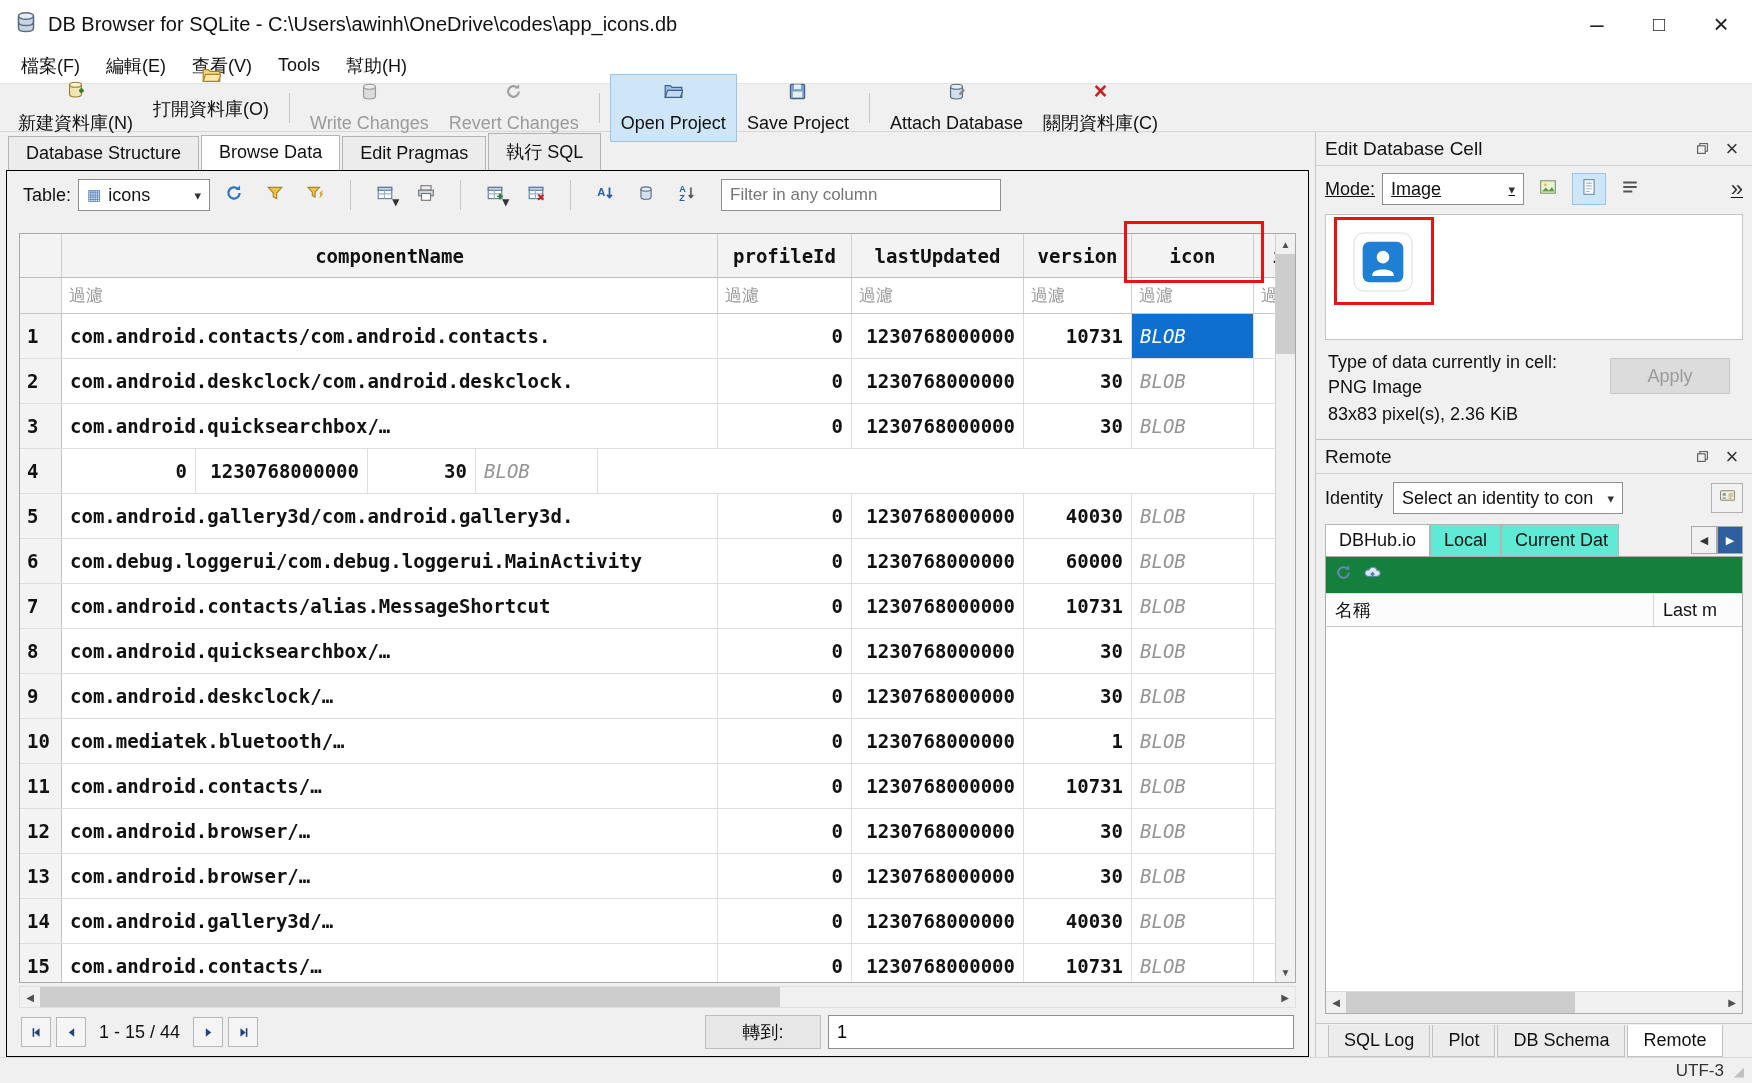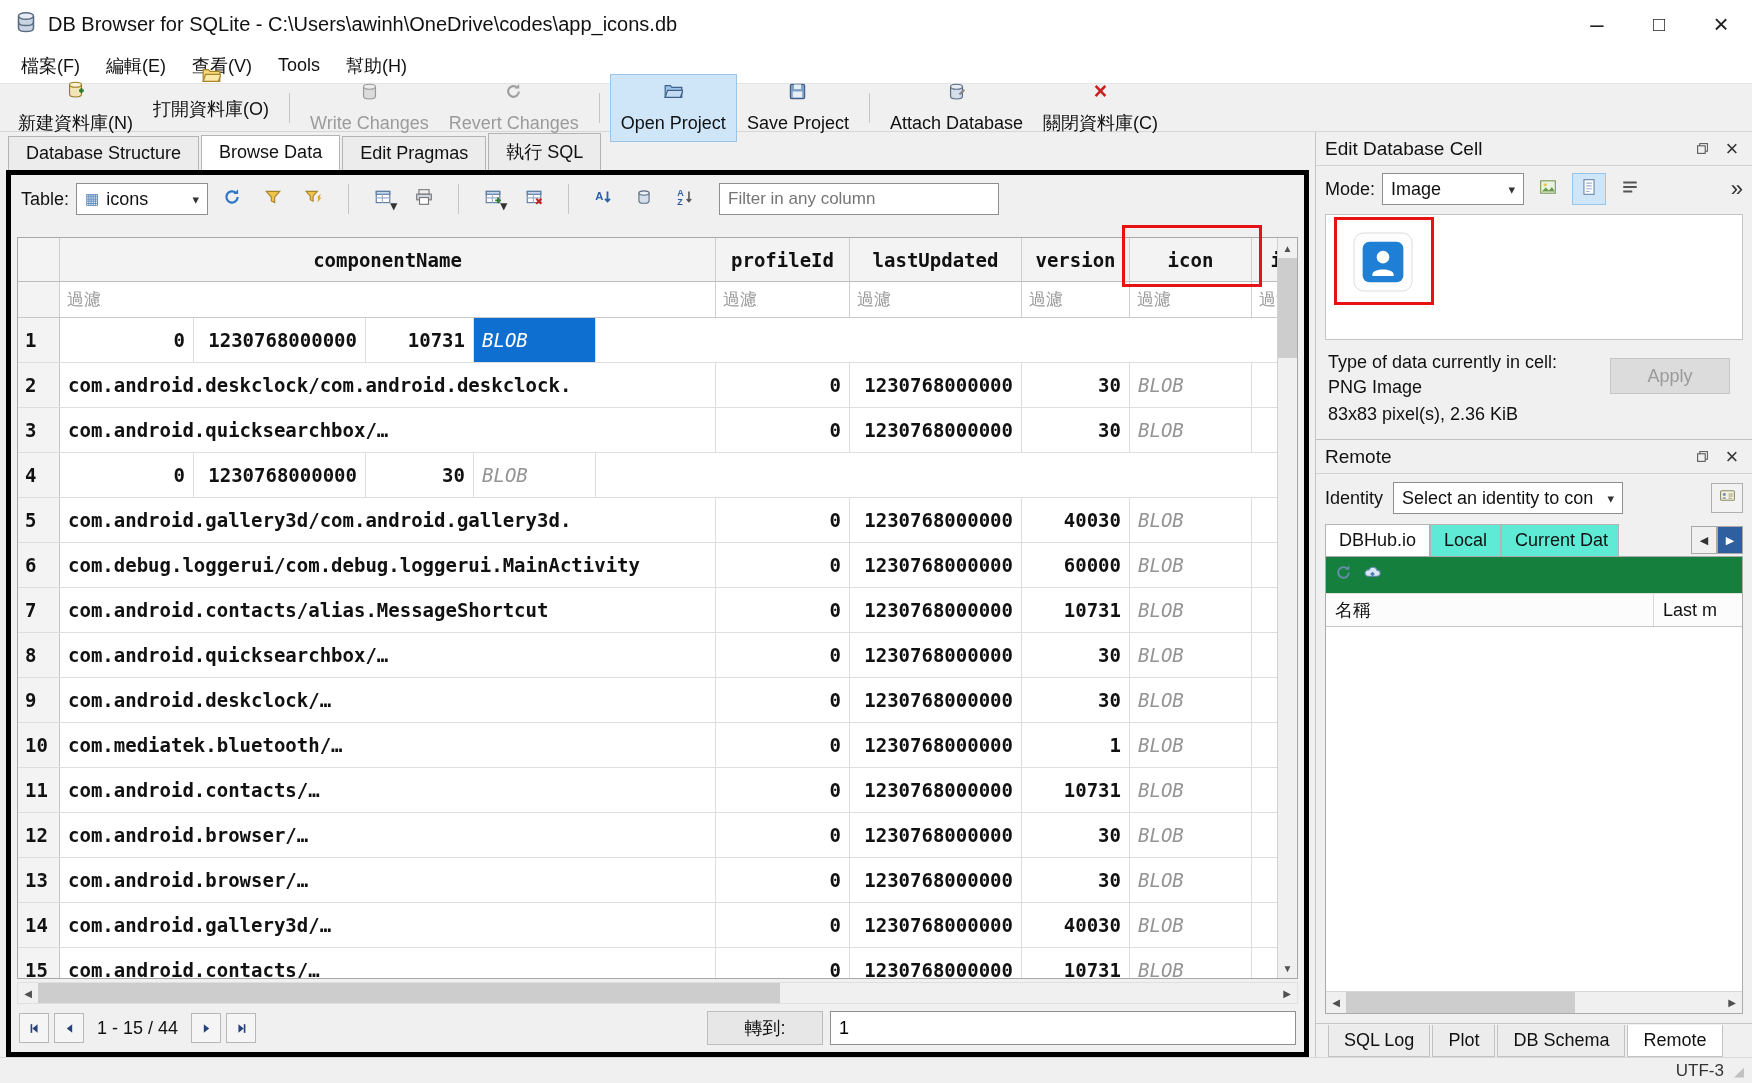--- a/index.html
+++ b/index.html
@@ -33,21 +33,21 @@
   
   .content{display:flex;height:925px;}
   .left-panel{flex:1;min-width:0;display:flex;flex-direction:column;padding:4px 6px 0 6px;}
   .right-panel{width:437px;flex:none;display:flex;flex-direction:column;border-left:1px solid #c6c6c6;background:#f0f0f0;}
 
   
   .tabs-row{display:flex;height:34px;align-items:flex-end;padding-left:2px;}
   .tab{padding:6px 17px;font-size:18px;border:1px solid #b4b4b4;border-bottom:none;background:#ececec;margin-right:2px;white-space:nowrap;}
   .tab.active{background:#fff;padding-bottom:7px;}
 
-  .browse-pane{flex:1;min-height:0;display:flex;flex-direction:column;border:5px solid #000000;background:#f0f0f0;padding:0 6px;}
+  .browse-pane{flex:1;min-height:0;display:flex;flex-direction:column;border:1px solid #000000;background:#f0f0f0;padding:0 12px;}
 
   
   .browse-bar{height:48px;flex:none;display:flex;align-items:center;gap:7px;padding:0 4px;}
   .lbl{font-size:18px;white-space:nowrap;}
   .combo{background:#fff;border:1px solid #8f8f8f;height:32px;display:flex;align-items:center;padding:0 8px;gap:7px;}
   .combo::after{content:"▾";font-size:13px;color:#333;margin-left:auto;padding-left:8px;}
   .table-combo{width:132px;}
   .grid-glyph{color:#4a7ab5;font-size:15px;}
   .mini-btn{width:34px;height:32px;display:flex;align-items:center;justify-content:center;border:1px solid transparent;position:relative;flex:none;}
   .mini-btn.active{background:#cfe6f8;border:1px solid #98c5ea;}
@@ -94,21 +94,21 @@
   .nav-btn{width:30px;height:30px;border:1px solid #b8b8b8;background:#f5f5f5;display:flex;align-items:center;justify-content:center;flex:none;}
   .range{font-size:18px;margin:0 8px;white-space:nowrap;}
   .goto-btn{margin-left:auto;width:116px;height:34px;background:#e7e7e7;border:1px solid #bdbdbd;display:flex;align-items:center;justify-content:center;font-size:18px;}
   .goto-input{width:466px;height:34px;border:1px solid #8f8f8f;padding:0 8px;font-size:18px;margin-left:2px;font-family:"Liberation Sans",sans-serif;}
 
   
   .dock-header{height:34px;flex:none;display:flex;align-items:center;padding:0 9px;font-size:19px;border-bottom:1px solid #d2d2d2;}
   .dock-header .sp{flex:1;}
   .dock-icon{width:22px;height:22px;display:flex;align-items:center;justify-content:center;margin-left:8px;color:#333;}
   .dock-close::after{content:"×";font-size:22px;line-height:1;}
-  .mode-row{display:flex;align-items:center;gap:7px;padding:7px 9px;flex:none;}
+  .mode-row{display:flex;align-items:center;gap:7px;padding:7px 9px;flex:none;text-decoration:underline;}
   .mode-combo{width:142px;}
   .more{margin-left:auto;}
   .more::after{content:"»";font-size:22px;color:#333;}
   .preview-box{margin:2px 9px 6px 9px;background:#fff;border:1px solid #c4c4c4;height:126px;position:relative;padding:16px 0 0 26px;flex:none;}
   .cell-info{display:flex;padding:4px 12px 0 12px;flex:none;}
   .cell-info .txt{flex:1;font-size:18px;line-height:1.4;}
   .apply-btn{width:120px;height:36px;background:#dcdcdc;color:#9a9a9a;border:1px solid #c6c6c6;display:flex;align-items:center;justify-content:center;font-size:18px;margin:8px 10px 0 0;flex:none;}
   .size-line{padding:4px 12px 10px 12px;font-size:18px;flex:none;}
 
   .remote{display:flex;flex-direction:column;flex:1;min-height:0;border-top:1px solid #c2c2c2;margin-top:4px;}
@@ -343,20 +343,21 @@
             <div class="gf-cell w-name">過濾</div>
             <div class="gf-cell w-prof">過濾</div>
             <div class="gf-cell w-upd">過濾</div>
             <div class="gf-cell w-ver">過濾</div>
             <div class="gf-cell w-icon">過濾</div>
             <div class="gf-cell w-rest">過濾</div>
           </div>
           <div class="grid-body mono">
   <div class="grid-row">
     <div class="cell num w-num">1</div>
+    <div class="cell w-name">com.android.contacts/com.android.contacts.</div>
     <div class="cell w-prof right">0</div>
     <div class="cell w-upd right">1230768000000</div>
     <div class="cell w-ver right">10731</div>
     <div class="cell w-icon cell-blob">BLOB</div>
     <div class="cell w-rest"></div>
   </div>
 
   <div class="grid-row">
     <div class="cell num w-num">2</div>
     <div class="cell w-name">com.android.deskclock/com.android.deskclock.</div>

